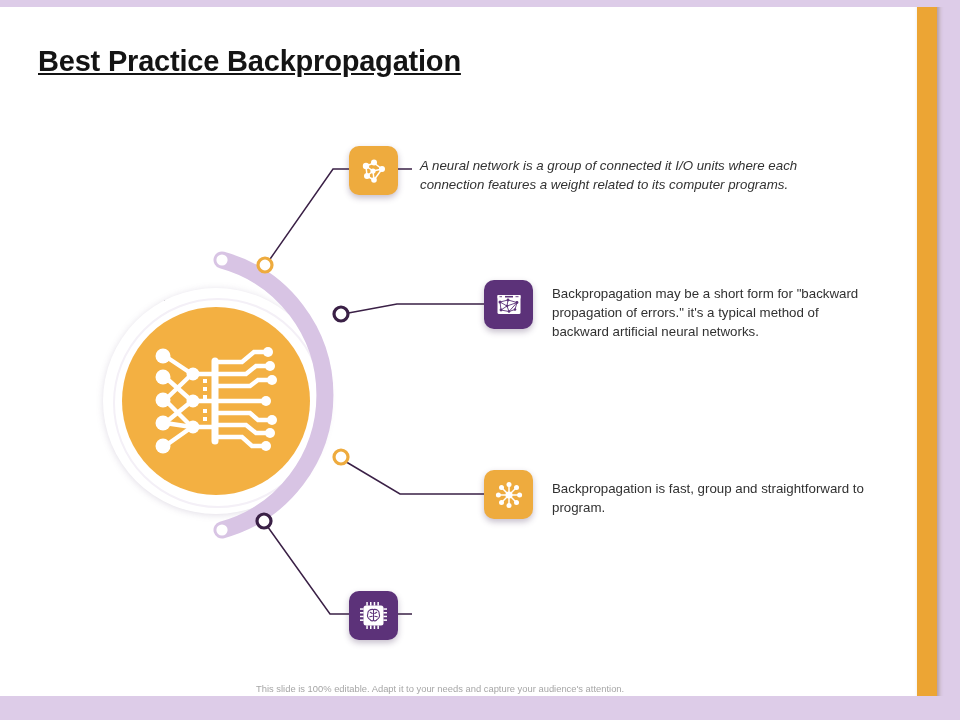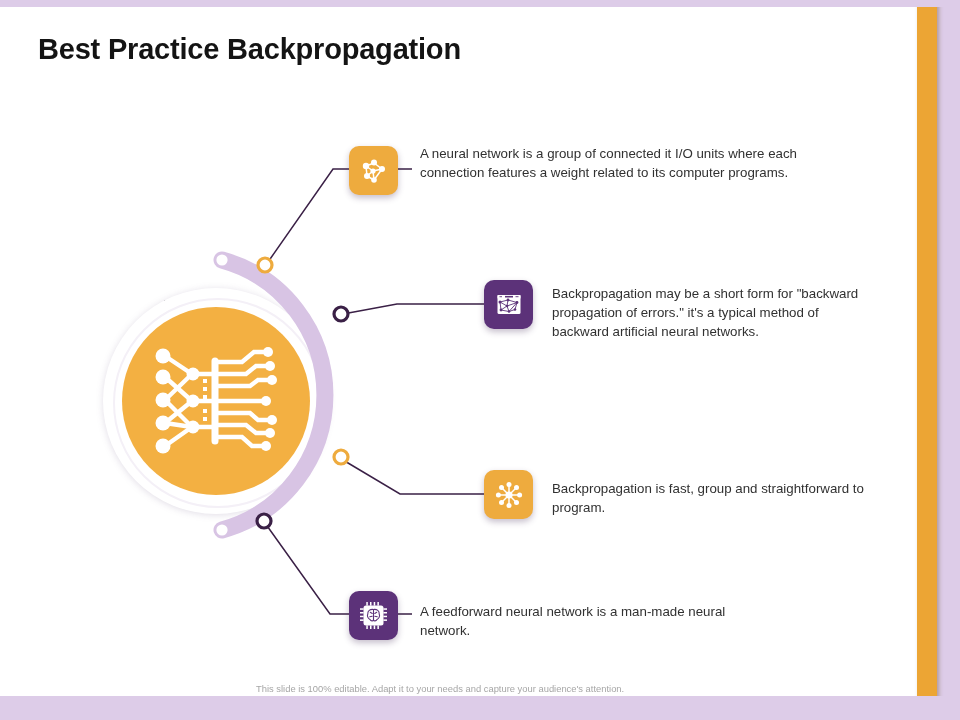--- a/index.html
+++ b/index.html
@@ -47,25 +47,26 @@
   .white-body {
     position: absolute;
     left: 0; top: 7px;
     width: 917px; height: 689px;
     background: #ffffff;
   }
 
   
   .title {
     position: absolute;
-    left: 38px; top: 33px;
+    left: 38px; top: 45px;
     font-size: 29px;
     font-weight: bold;
     color: #141414;
     letter-spacing: -0.2px;
+    text-decoration: underline;
   }
 
   
   .hub-outer {
     position: absolute;
     left: 103px; top: 288px;
     width: 226px; height: 226px;
     border-radius: 50%;
     background: #ffffff;
     box-shadow: 0 1px 7px rgba(120,100,140,0.22);
@@ -260,21 +261,21 @@
       <g fill="#ffffff">
         <circle cx="7" cy="10" r="3.2"></circle>
         <circle cx="15" cy="6.6" r="3"></circle>
         <circle cx="23" cy="13" r="3"></circle>
         <circle cx="14" cy="15" r="2.6"></circle>
         <circle cx="8" cy="20" r="3"></circle>
         <circle cx="15" cy="24" r="2.8"></circle>
       </g>
     </svg>
   </div>
-  <div class="item-text" style="left:420px; top:144px; width:392px;">A neural network is a group of connected it I/O units where each connection features a weight related to its computer programs.</div>
+  <div class="item-text" style="left:420px; top:156px; width:392px;font-style:italic;">A neural network is a group of connected it I/O units where each connection features a weight related to its computer programs.</div>
 
   <div class="chip purple" style="left:484px; top:280px;">
     <svg width="30" height="30" viewBox="0 0 30 30">
       <rect x="3.5" y="5" width="23" height="19" rx="1.5" fill="#ffffff"></rect>
       <rect x="3.5" y="5" width="23" height="3.4" fill="#ffffff"></rect>
       <g stroke="#5c3279" stroke-width="0.9" fill="none">
         <line x1="5.5" y1="6.7" x2="8" y2="6.7"></line>
         <line x1="11" y1="6.7" x2="19" y2="6.7" stroke-width="1.6"></line>
         <line x1="21.5" y1="6.7" x2="24.5" y2="6.7"></line>
         <line x1="6" y1="12" x2="14" y2="10"></line>
@@ -355,17 +356,16 @@
         <path d="M 15.5,9.5 C 12,9 9.5,11 9.8,14 C 8.8,16 10,18.5 12,19.5 C 13,21.3 15,21.3 15.5,20"></path>
         <path d="M 15.5,9.5 C 19,9 21.5,11 21.2,14 C 22.2,16 21,18.5 19,19.5 C 18,21.3 16,21.3 15.5,20"></path>
         <line x1="15.5" y1="9.5" x2="15.5" y2="20.5"></line>
         <path d="M 12.3,12.3 L 14.2,13.4"></path>
         <path d="M 18.7,12.3 L 16.8,13.4"></path>
         <path d="M 11.8,16.8 L 14.2,16.2"></path>
         <path d="M 19.2,16.8 L 16.8,16.2"></path>
       </g>
     </svg>
   </div>
-  <div class="item-text" style="left:420px; top:602px; width:320px;">A feedforward neural network is a man-made neural network.</div>
 
   <div class="footer">This slide is 100% editable. Adapt it to your needs and capture your audience's attention.</div>
 
 </div>
 
 </body></html>

